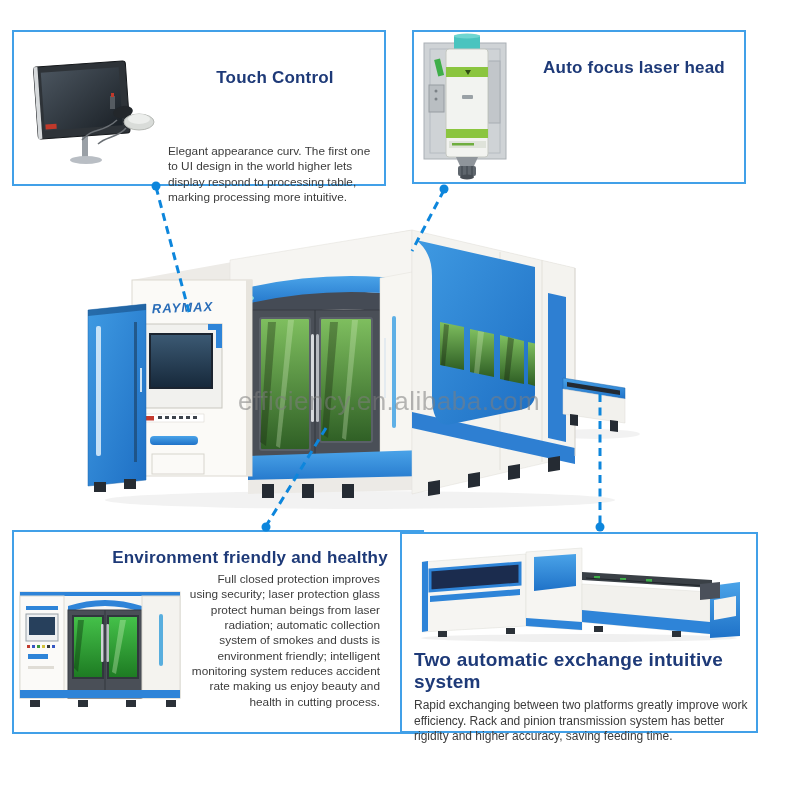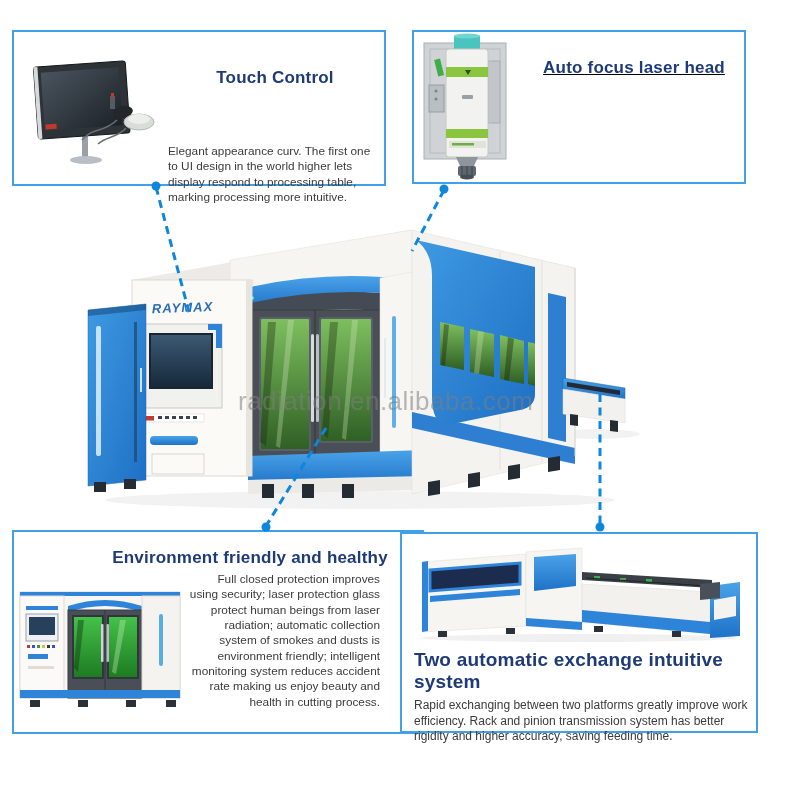--- a/index.html
+++ b/index.html
@@ -12,21 +12,21 @@
   #box-env{left:12px;top:530px;width:412px;height:204px;}
   #box-platform{left:400px;top:532px;width:358px;height:201px;}
   .title{font-weight:bold;color:#1e3a78;font-size:17px;letter-spacing:.2px;}
   .body-text{color:#3b3b3b;font-size:11.8px;line-height:1.3;}
   .col{display:flex;flex-direction:column;}
   #box-touch .photo-wrap{width:146px;flex:none;padding:26px 0 0 8px;}
   #box-touch .col{margin-top:36px;width:214px;gap:40px;}
   #box-touch .title{text-align:center;}
   #box-touch .body-text{margin-top:16px;}
   #box-laser .photo-wrap{width:104px;flex:none;padding:1px 0 0 2px;}
-  #box-laser .col{margin-top:26px;width:222px;margin-left:4px;text-decoration:underline;}
+  #box-laser .col{margin-top:26px;width:222px;margin-left:4px;}
   #box-laser .title{text-align:center;}
   #box-laser .body-text{margin-top:20px;}
   #box-env .title{margin:16px 8px 2px 72px;text-align:center;}
   #box-env .env-row{display:flex;margin-top:2px;}
   #box-env .photo-wrap{width:172px;flex:none;padding:6px 0 0 2px;}
   #box-env .body-text{width:192px;margin-top:2px;text-align:right;}
   #box-platform .photo-wrap{text-align:center;margin-top:4px;}
   #box-platform .title{font-size:19px;margin:1px 0 5px 12px;}
   #box-platform .body-text{margin-left:12px;width:340px;font-size:12px;}
   #machine-art{position:absolute;left:80px;top:218px;z-index:1;}
@@ -160,21 +160,21 @@
 
     <g>
       <polygon points="483,160 545,170 545,181 483,171" fill="url(#gBlue)" stroke="#1d65ab" stroke-width="0.5"></polygon>
       <polygon points="487,164 540,172.5 540,177 487,168.5" fill="#232a33"></polygon>
       <polygon points="483,171 545,181 545,205 483,196" fill="#f2f1ed" stroke="#dddbd4" stroke-width="0.5"></polygon>
       <polygon points="490,196 498,197 498,208 490,207" fill="#252b33"></polygon>
       <polygon points="530,202 538,203 538,214 530,213" fill="#252b33"></polygon>
     </g>
   </svg>
 
-  <div id="watermark">radiation.en.alibaba.com</div>
+  <div id="watermark">efficiency.en.alibaba.com</div>
 
   <div class="feature-box" id="box-touch">
     <div class="photo-wrap">
       <svg width="138" height="112" viewBox="0 0 138 112">
         <rect x="60" y="76" width="6" height="24" fill="#9aa0a6"></rect>
         <ellipse cx="64" cy="102" rx="16" ry="4" fill="#b9bec4"></ellipse>
         <g transform="rotate(-4 60 45)">
           <rect x="14" y="6" width="92" height="72" rx="3" fill="#2e3338" stroke="#15181b"></rect>
           <rect x="14" y="6" width="4" height="72" fill="#d7dadc"></rect>
           <rect x="21" y="12" width="78" height="58" fill="url(#mgScreen)"></rect>

